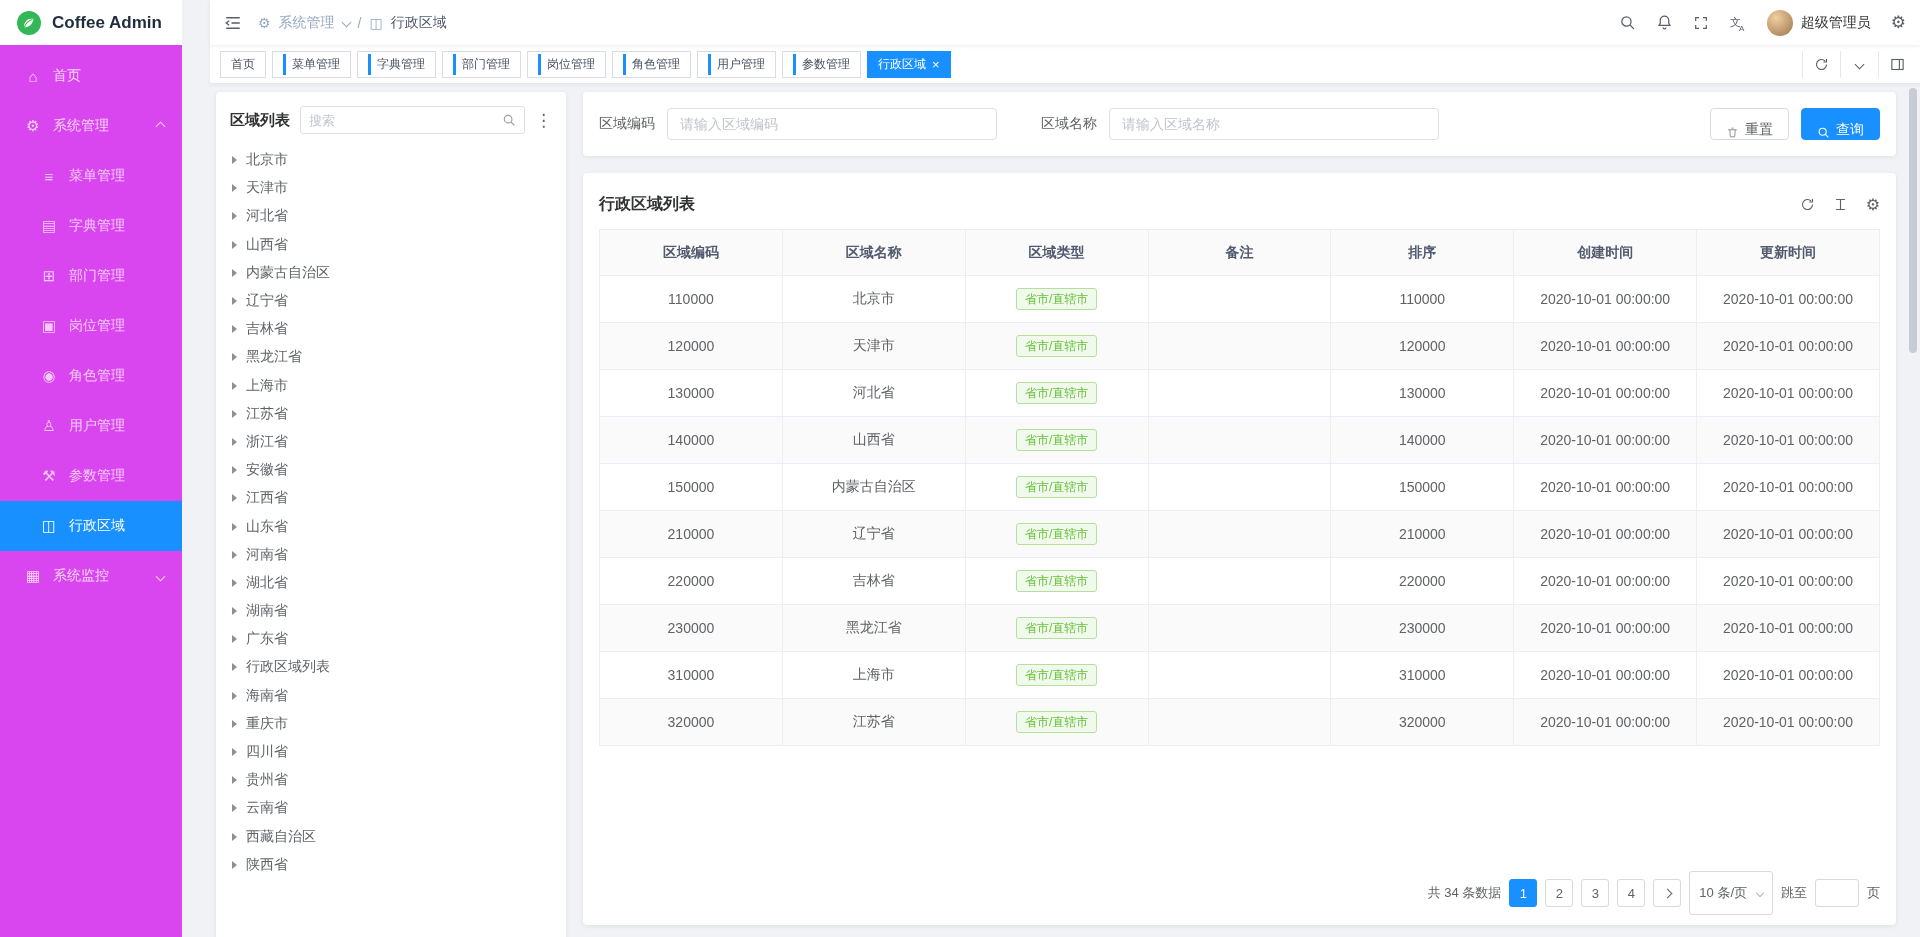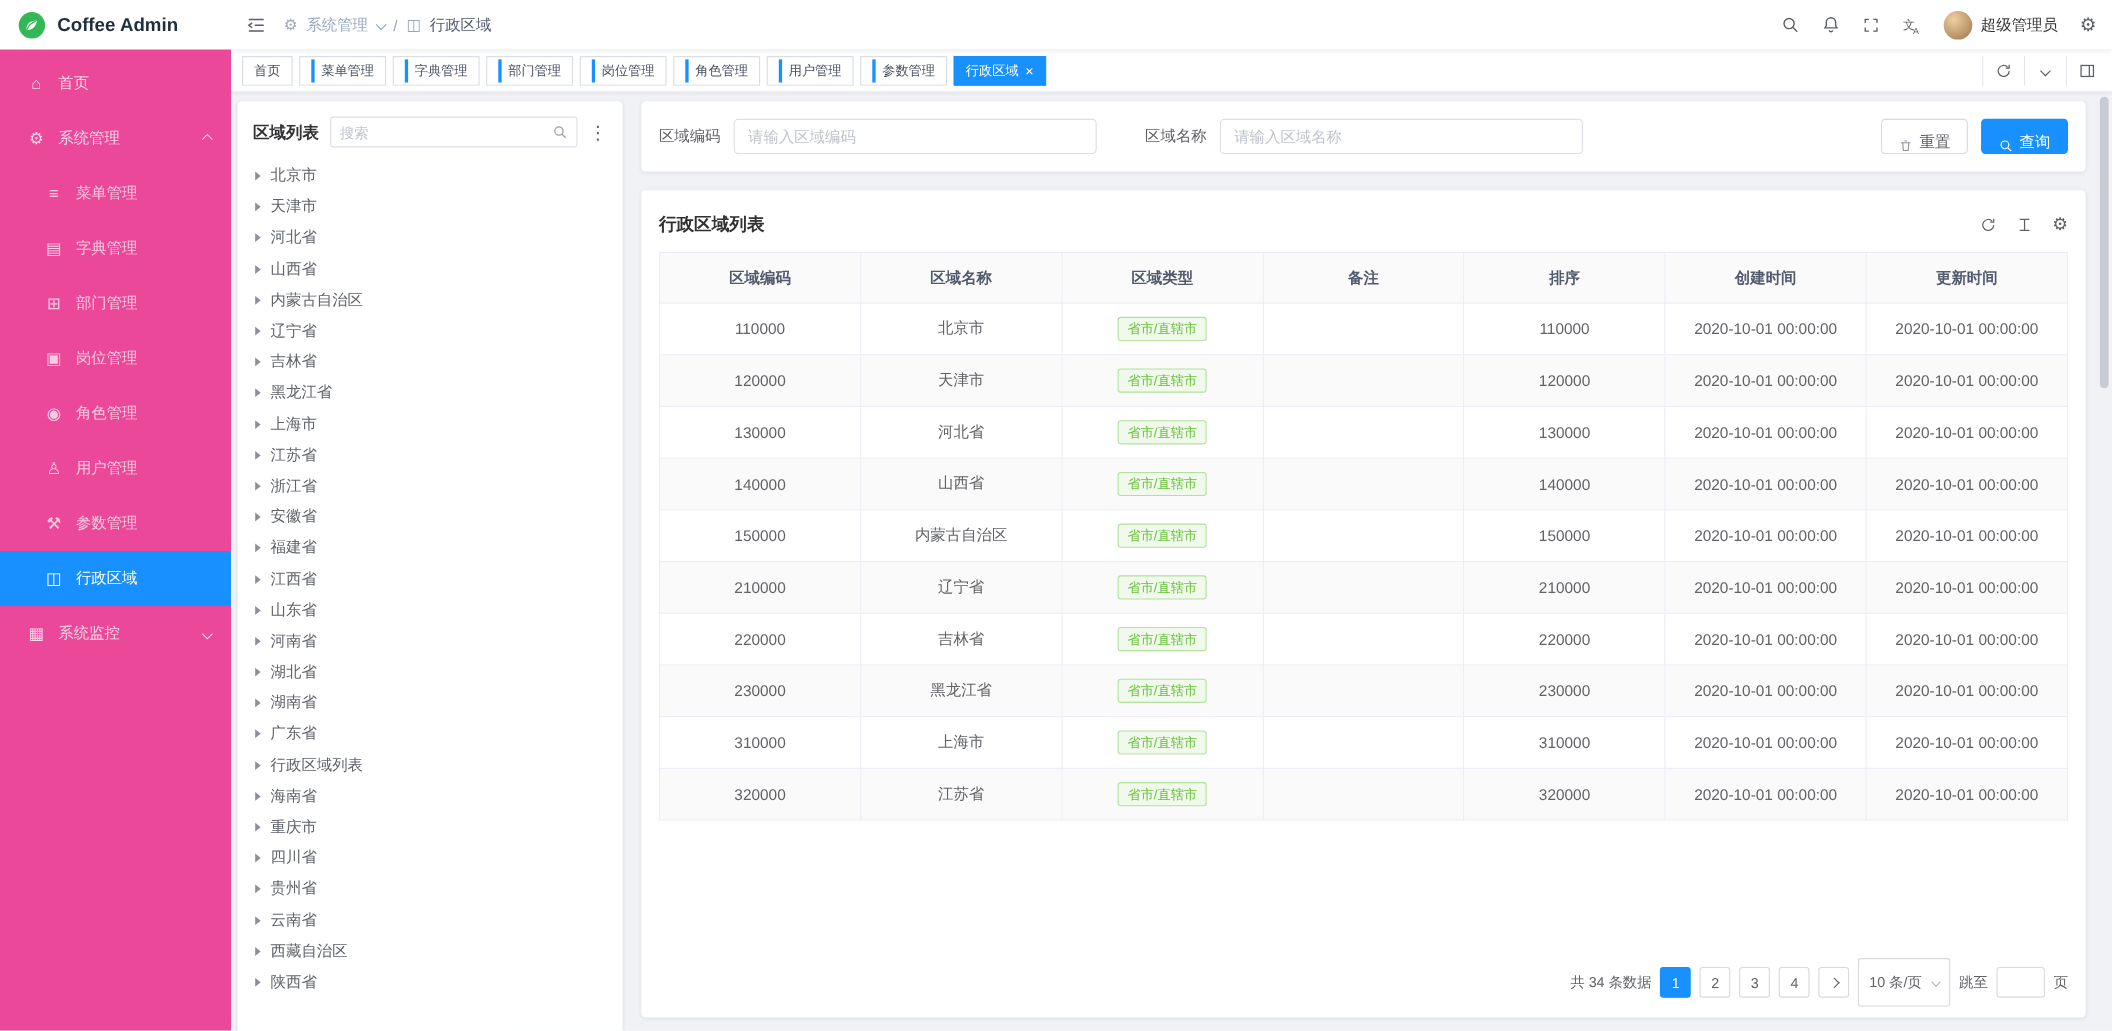--- a/index.html
+++ b/index.html
@@ -1,20 +1,20 @@
 <!DOCTYPE html>
 <html><head>
 <meta charset="utf-8">
 <style>
   *{margin:0;padding:0;box-sizing:border-box}
   html,body{width:1920px;height:937px;overflow:hidden}
   body{font-family:"Liberation Sans","DejaVu Sans",sans-serif;background:#f0f2f5;position:relative;color:#303133;font-size:14px}
 
   
-  .sidebar{position:absolute;left:0;top:0;width:210px;height:100%;background:#ec4899;z-index:10}
+  .sidebar{position:absolute;left:0;top:0;width:182px;height:100%;background:#d946ef;z-index:10}
   .logo{height:45px;background:#fff;display:flex;align-items:center;gap:10px;padding-left:16px}
   .logo-title{font-weight:bold;font-size:17px;color:#1f2d3d;white-space:nowrap}
   .nav{padding-top:6px}
   .nav-item{height:50px;display:flex;align-items:center;padding:0 18px 0 24px;color:rgba(255,255,255,.78);cursor:pointer;font-size:14px;white-space:nowrap}
   .nav-item .ico{width:18px;margin-right:11px;font-size:15px;text-align:center;flex:0 0 auto}
   .nav-item .grow{flex:1}
   .sub .nav-item{padding-left:40px;color:rgba(255,255,255,.72)}
   .nav-item.active{background:#1890ff;color:#fff}
   .chev{width:7px;height:7px;border-right:1.6px solid currentColor;border-bottom:1.6px solid currentColor;display:inline-block;flex:0 0 auto}
   .chev.up{transform:rotate(-135deg)}
@@ -363,24 +363,20 @@
         <div class="tree-item">
           <span class="caret"></span>
           <span>浙江省</span>
         </div>
 
         <div class="tree-item">
           <span class="caret"></span>
           <span>安徽省</span>
         </div>
 
-        <div class="tree-item">
-          <span class="caret"></span>
-          <span>福建省</span>
-        </div>
 
         <div class="tree-item">
           <span class="caret"></span>
           <span>江西省</span>
         </div>
 
         <div class="tree-item">
           <span class="caret"></span>
           <span>山东省</span>
         </div>

